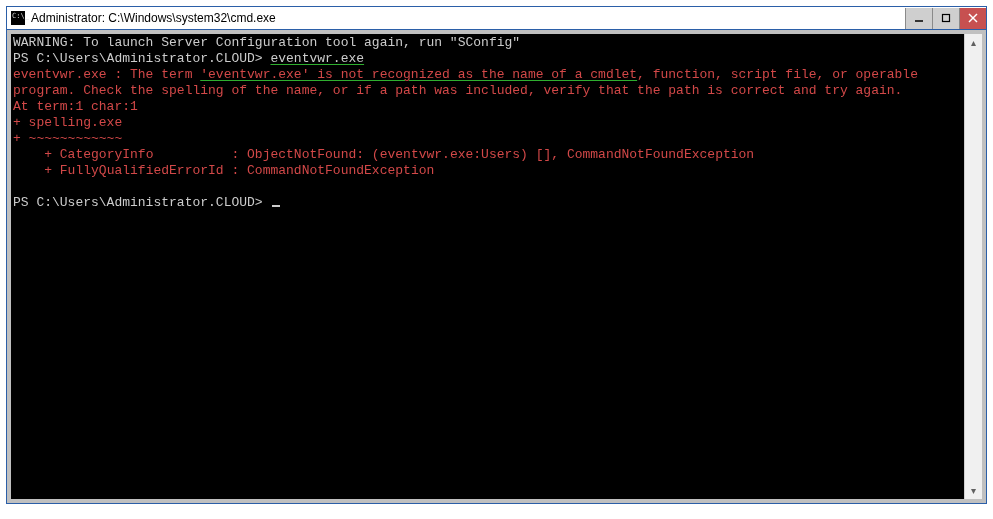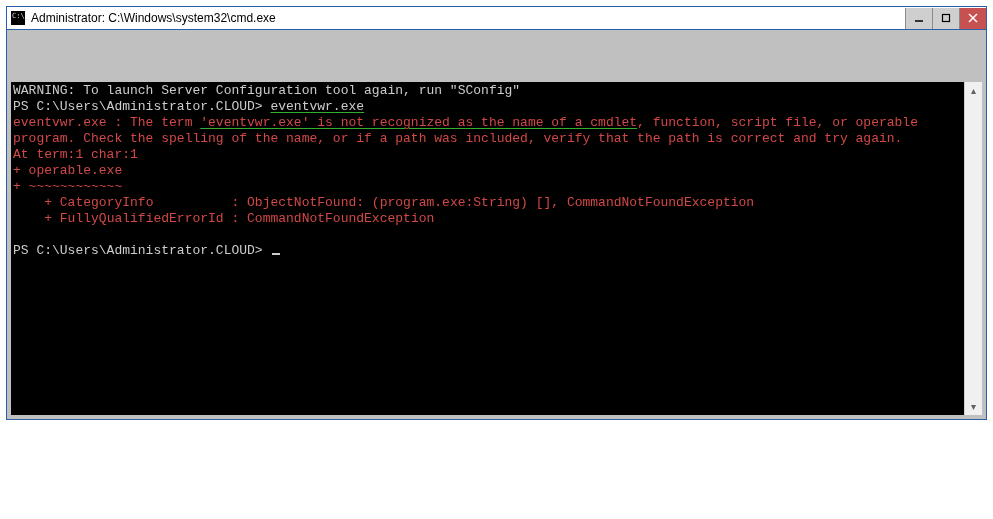--- a/index.html
+++ b/index.html
@@ -10,21 +10,21 @@
     font-size: 12px;
     width: 993px;
     height: 519px;
     overflow: hidden;
   }
   .window {
     position: absolute;
     left: 6px;
     top: 6px;
     width: 981px;
-    height: 414px;
+    height: 498px;
     box-sizing: border-box;
     border: 1px solid #2b5fa8;
     background: #c0c0c0;
     display: flex;
     flex-direction: column;
   }
   .titlebar {
     flex: 0 0 22px;
     background: #ffffff;
     display: flex;
@@ -80,21 +80,20 @@
     border: 0;
     padding: 4px;
     box-sizing: border-box;
     background: #c0c0c0;
     min-height: 0;
   }
   .terminal-wrap {
     flex: 1 1 auto;
     display: flex;
     min-width: 0;
-    margin-top: 48px;
   }
   .terminal {
     flex: 1 1 auto;
     background: #000;
     color: #ccc;
     font-family: Consolas, "Courier New", monospace;
     font-size: 13px;
     line-height: 16px;
     white-space: pre-wrap;
     word-break: break-word;
@@ -166,23 +165,23 @@
     </div>
   </div>
 
   <div class="client">
     <div class="terminal-wrap">
       <div class="terminal"><span>WARNING: To launch Server Configuration tool again, run "SConfig"</span>
 <span>PS C:\Users\Administrator.CLOUD&gt; </span><span class="underline-green">eventvwr.exe</span>
 <span class="err">eventvwr.exe : The term </span><span class="err underline-green">'eventvwr.exe' is not recognized as the name of a cmdlet</span><span class="err">, function, script file, or operable
 program. Check the spelling of the name, or if a path was included, verify that the path is correct and try again.</span>
 <span class="err">At term:1 char:1</span>
-<span class="err">+ operable.exe</span>
+<span class="err">+ spelling.exe</span>
 <span class="err">+ ~~~~~~~~~~~~</span>
-<span class="err">    + CategoryInfo          : ObjectNotFound: (program.exe:String) [], CommandNotFoundException</span>
+<span class="err">    + CategoryInfo          : ObjectNotFound: (eventvwr.exe:Users) [], CommandNotFoundException</span>
 <span class="err">    + FullyQualifiedErrorId : CommandNotFoundException</span>
 
 <span>PS C:\Users\Administrator.CLOUD&gt; </span><span class="cursor"></span></div>
       <div class="scrollbar">
         <div class="arrow">▴</div>
         <div class="track"></div>
         <div class="arrow">▾</div>
       </div>
     </div>
   </div>

